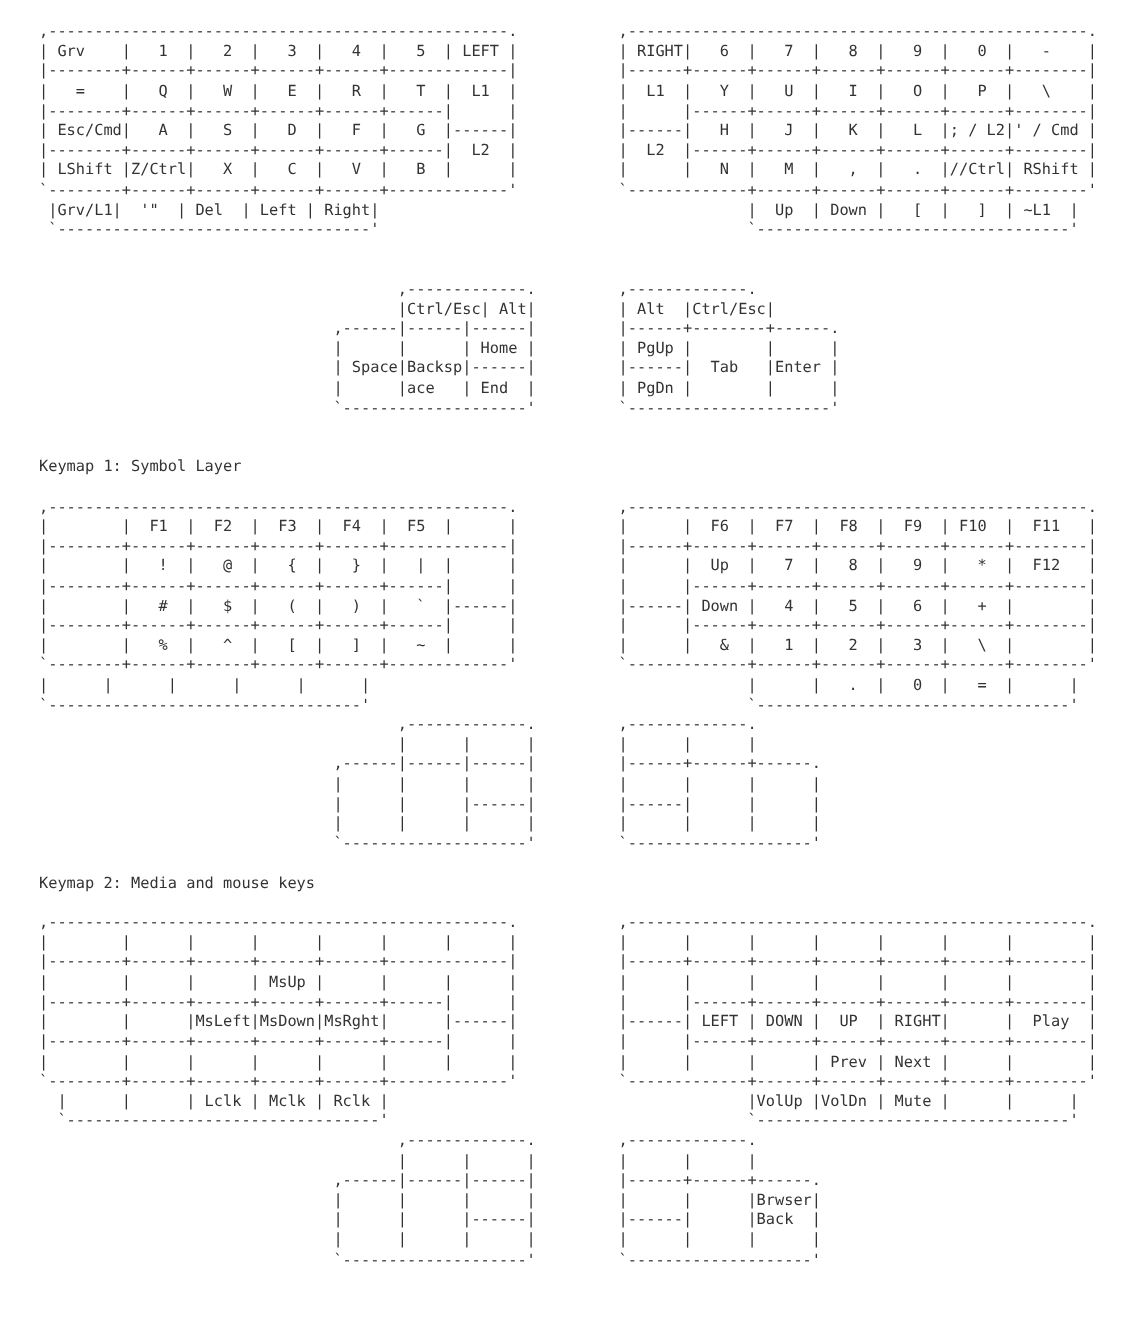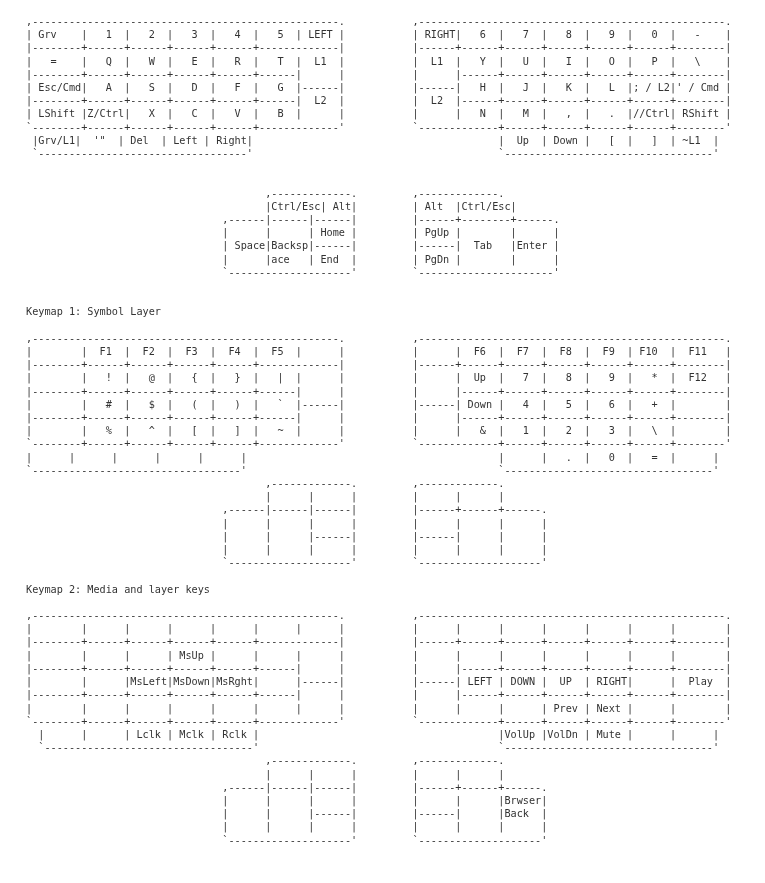--- a/index.html
+++ b/index.html
@@ -76,21 +76,21 @@
                                        ,-------------.         ,-------------.
                                        |      |      |         |      |      |
                                 ,------|------|------|         |------+------+------.
                                 |      |      |      |         |      |      |      |
                                 |      |      |------|         |------|      |      |
                                 |      |      |      |         |      |      |      |
                                 `--------------------'         `--------------------'</pre>
 </div>
 
 <div class="keymap-section">
-  <pre class="km-title gap1">Keymap 2: Media and layer keys</pre>
+  <pre class="km-title gap1">Keymap 2: Media and mouse keys</pre>
   <pre class="km-art gap1">,--------------------------------------------------.           ,--------------------------------------------------.
 |        |      |      |      |      |      |      |           |      |      |      |      |      |      |        |
 |--------+------+------+------+------+-------------|           |------+------+------+------+------+------+--------|
 |        |      |      | MsUp |      |      |      |           |      |      |      |      |      |      |        |
 |--------+------+------+------+------+------|      |           |      |------+------+------+------+------+--------|
 |        |      |MsLeft|MsDown|MsRght|      |------|           |------| LEFT | DOWN |  UP  | RIGHT|      |  Play  |
 |--------+------+------+------+------+------|      |           |      |------+------+------+------+------+--------|
 |        |      |      |      |      |      |      |           |      |      |      | Prev | Next |      |        |
 `--------+------+------+------+------+-------------'           `-------------+------+------+------+------+--------'
   |      |      | Lclk | Mclk | Rclk |                                       |VolUp |VolDn | Mute |      |      |

